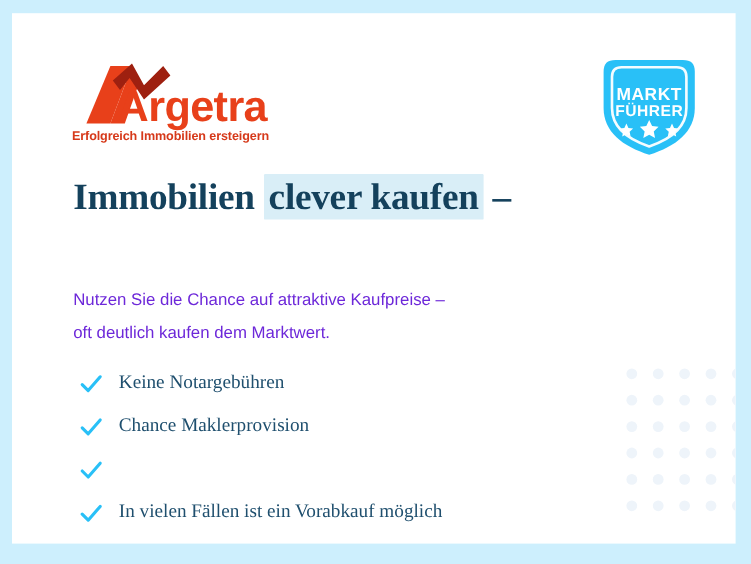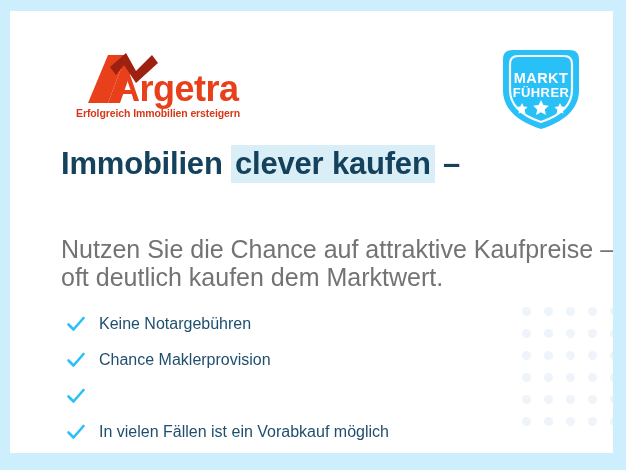--- a/index.html
+++ b/index.html
@@ -46,21 +46,21 @@
     display: block;
     width: 9px;
     height: 9px;
     border-radius: 50%;
     background: #eef4fa;
   }
 
   
   .logo {
     position: absolute;
-    left: 64px;
+    left: 48px;
     top: 40px;
     width: 200px;
     height: 72px;
     z-index: 2;
   }
   .logo svg { display: block; }
 
   
   .badge {
     position: absolute;
@@ -86,52 +86,53 @@
     color: #14415c;
     z-index: 2;
   }
   .headline .hl {
     background: #d9eef7;
     padding: 1px 4px 2px 4px;
     border-radius: 1px;
     box-decoration-break: clone;
     -webkit-box-decoration-break: clone;
   }
-  .headline .line { display: block; white-space: nowrap; }
+  .headline .line { display: block; white-space: nowrap; font-family: Liberation Serif, serif; }
 
   
   .sub {
     position: absolute;
     left: 51px;
     top: 224px;
     width: 520px;
     margin: 0;
-    font-size: 25px;
+    font-size: 14px;
     font-weight: normal;
     line-height: 28px;
-    color: #737373;
+    color: #6d28d9;
     z-index: 2;
   }
   .sub .line { display: block; white-space: nowrap; }
 
   
   .bullets {
     position: absolute;
     left: 55px;
     top: 298px;
     margin: 0;
     padding: 0;
     list-style: none;
     z-index: 2;
   }
   .bullets li {
     display: flex;
-    align-items: center;
+    align-items: flex-start;
     height: 30px;
     margin-bottom: 6px;
+    font-family: Liberation Serif, serif;
   }
   .bullets li:last-child { margin-bottom: 16px; }
 
   .check {
     flex: 0 0 auto;
     width: 22px;
     height: 22px;
     margin-right: 12px;
     display: block;
   }

